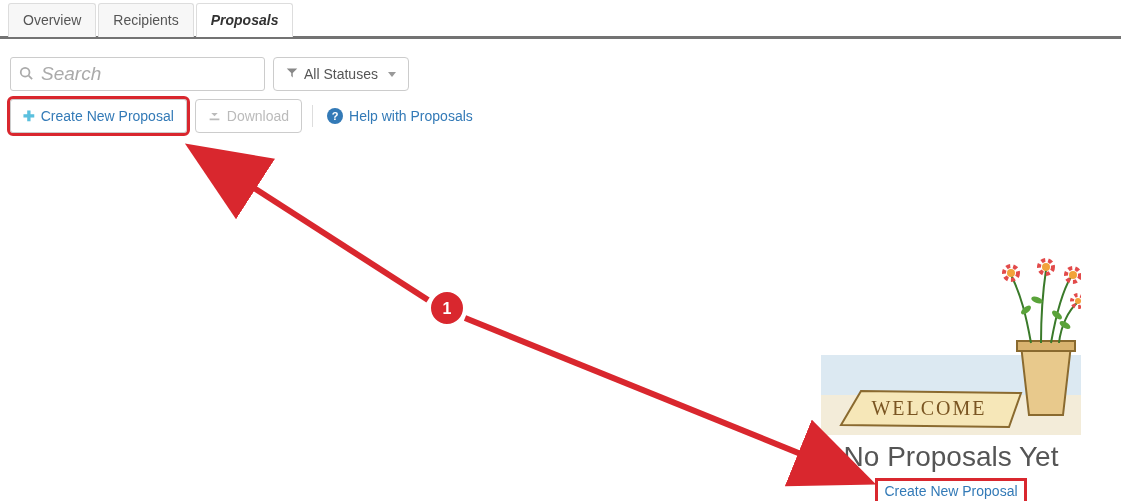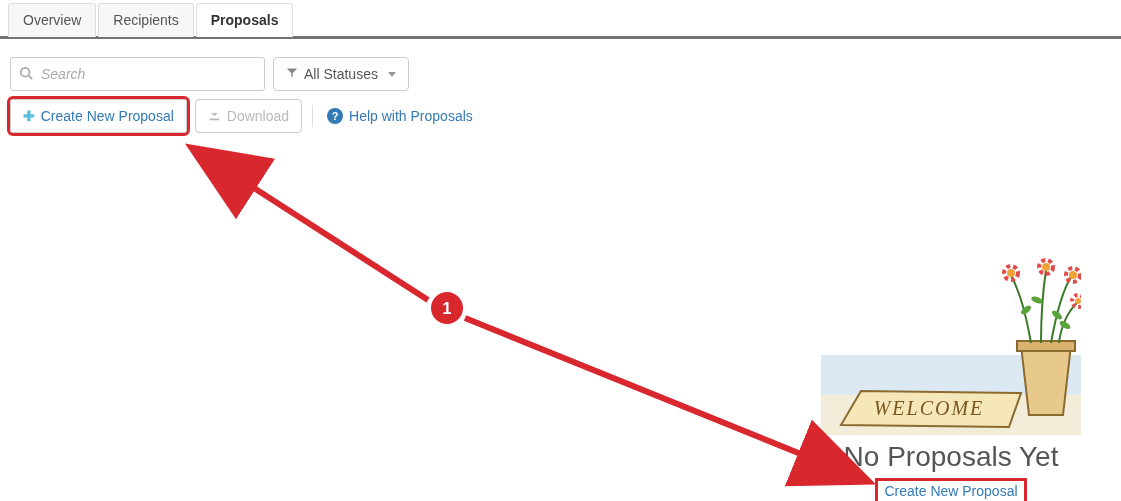--- a/index.html
+++ b/index.html
@@ -30,20 +30,21 @@
     cursor: pointer;
     font-size: 14px;
     position: relative;
     top: 1px;
   }
   .tab.active {
     background: #fff;
     border-bottom: 1px solid #fff;
     font-weight: bold;
     color: #333;
+    font-style: italic;
   }
   .toolbar-row {
     display: flex;
     gap: 8px;
     padding: 18px 10px 8px 10px;
     align-items: center;
   }
   .toolbar-row2 {
     display: flex;
     gap: 0;
@@ -55,21 +56,21 @@
     width: 255px;
   }
   .search-input {
     width: 100%;
     height: 34px;
     padding: 6px 10px 6px 30px;
     border: 1px solid #ccc;
     border-radius: 3px;
     background: #fff;
     color: #555;
-    font-size: 14px;
+    font-size: 19px;
     font-style: italic;
   }
   .search-input::placeholder { color: #aaa; font-style: italic; }
   .search-icon {
     position: absolute;
     left: 9px;
     top: 9px;
     width: 14px; height: 14px;
     color: #aaa;
   }
@@ -146,21 +147,20 @@
     position:absolute;
     right:30px;
     bottom:0px;
     text-align:center;
     width:280px;
   }
   .illus {
     width:260px;
     height:180px;
     margin:0 auto;
-    font-style:italic;
   }
   .empty-heading {
     font-size:28px;
     font-weight:400;
     color:#555;
     margin-top:6px;
   }
   .empty-link {
     display:inline-block;
     color:#337ab7;

